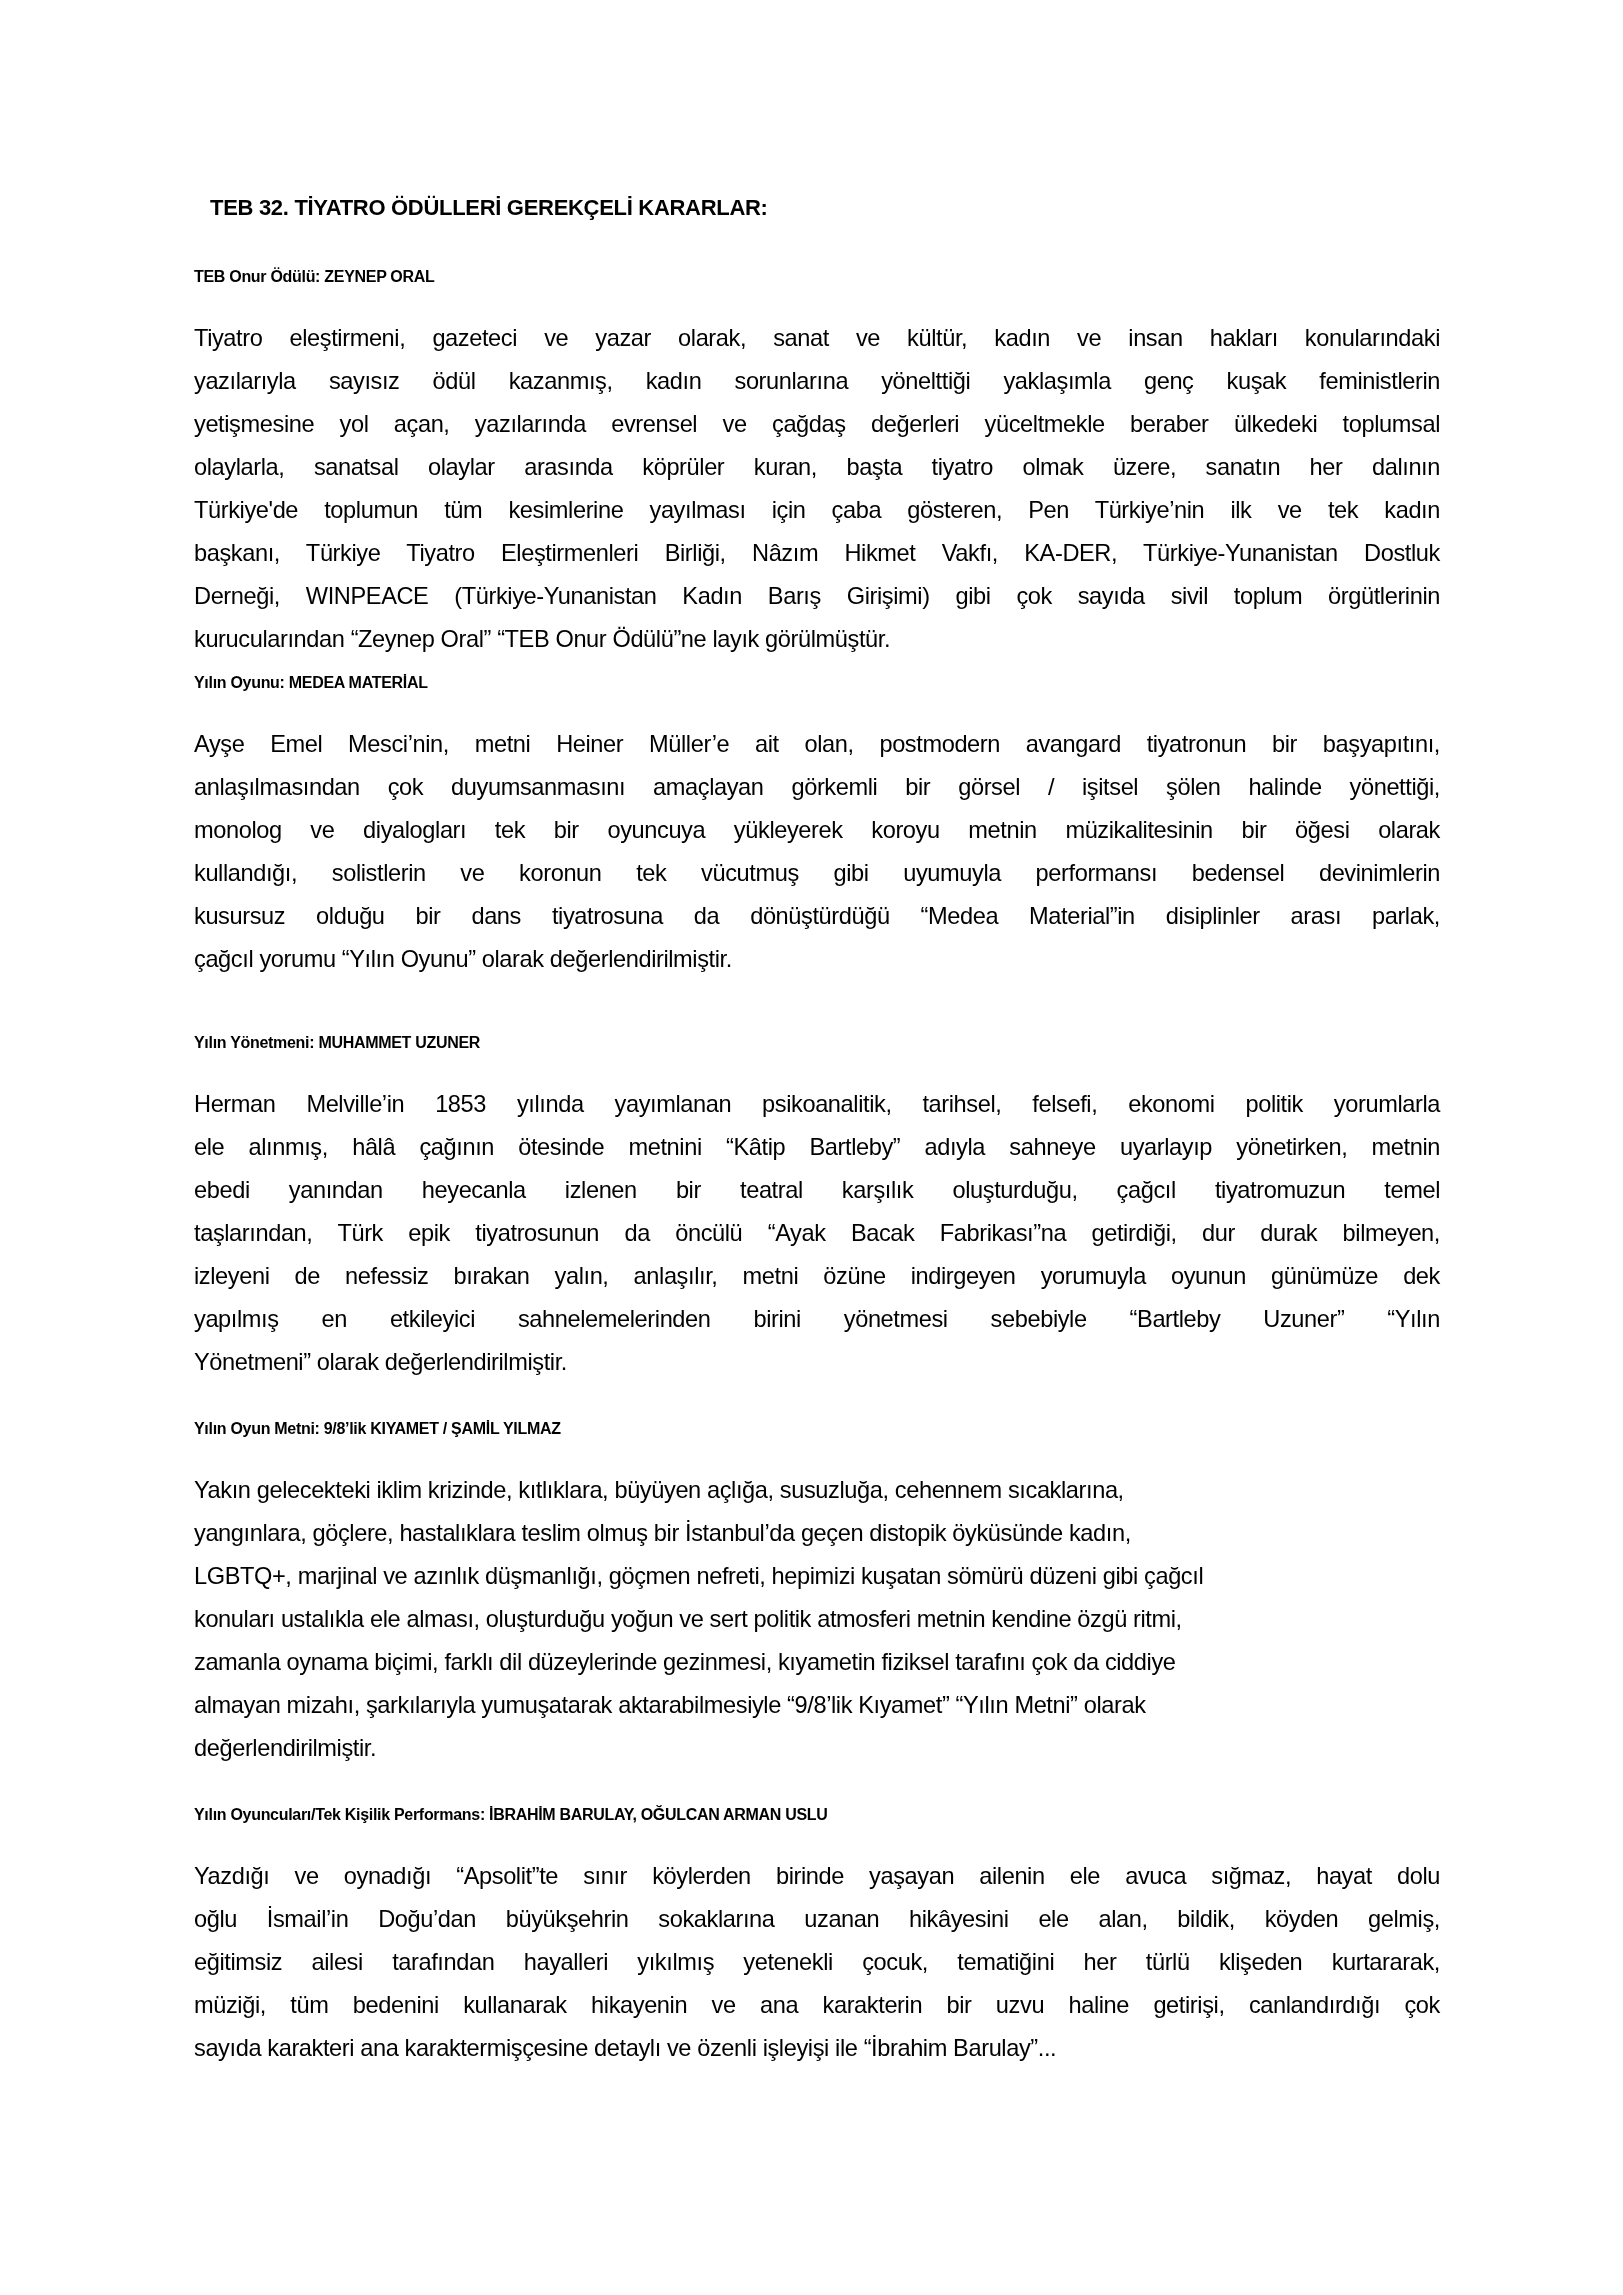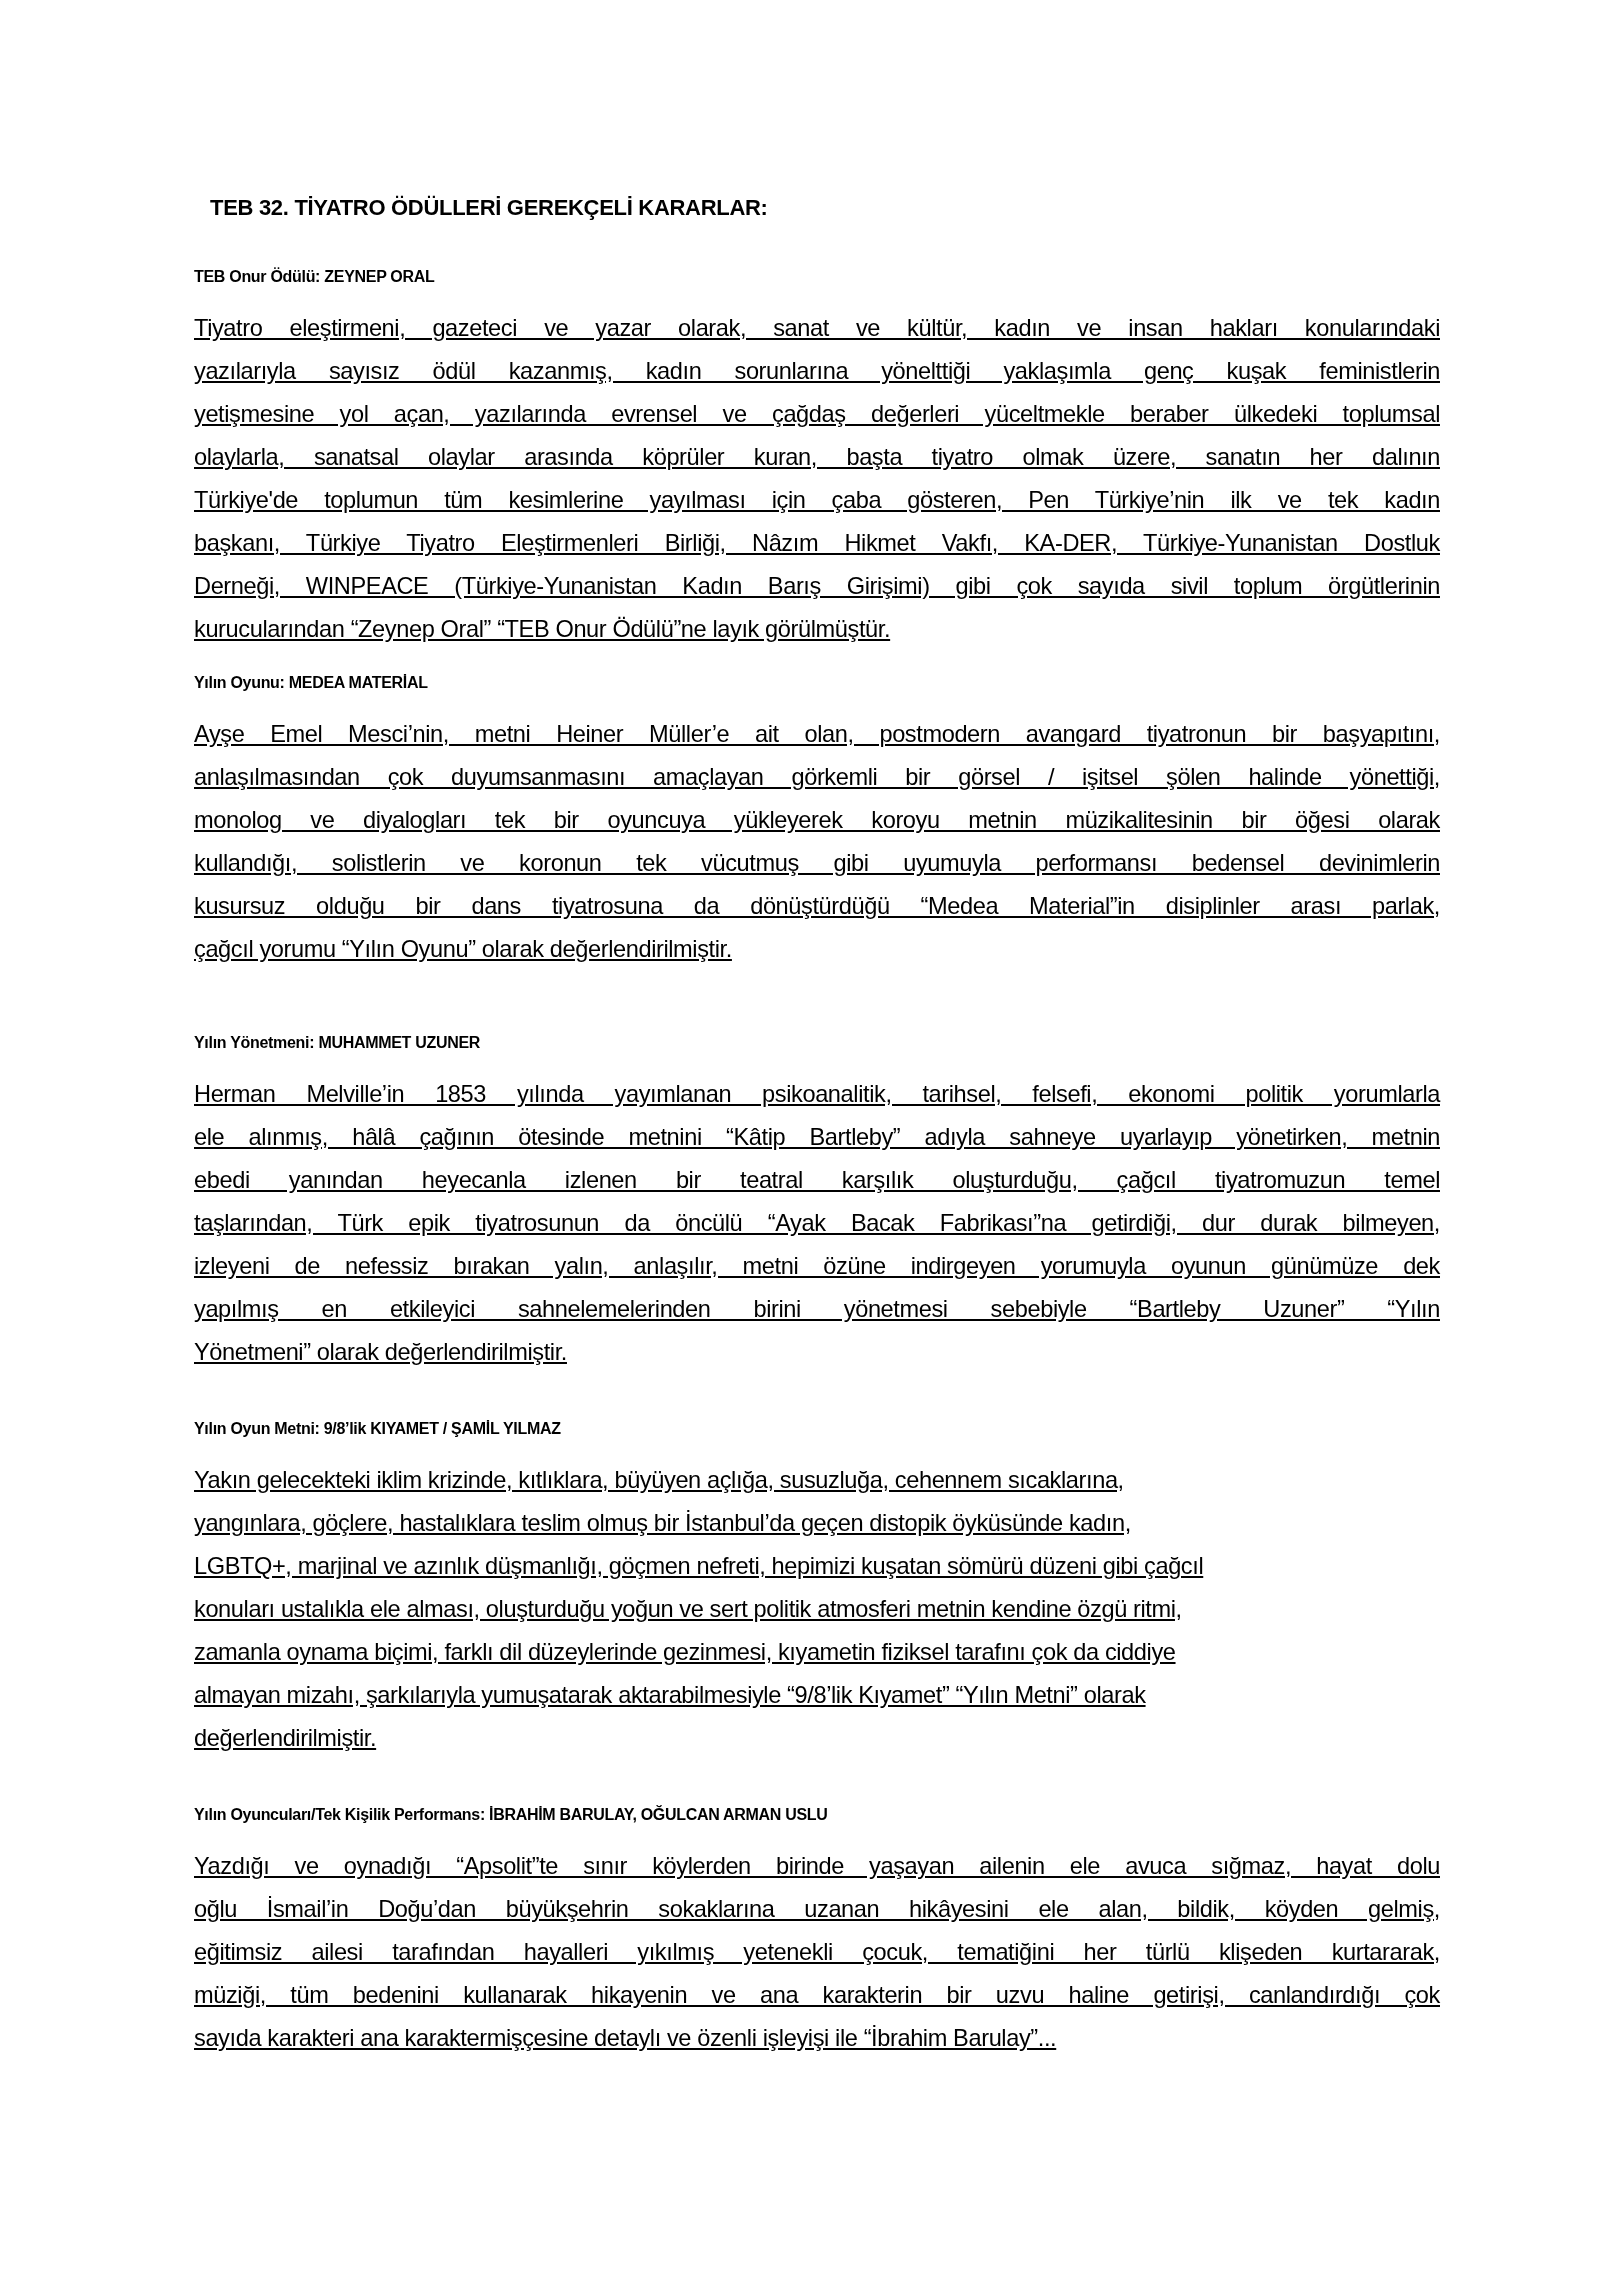--- a/index.html
+++ b/index.html
@@ -4,21 +4,21 @@
 <style>
   html, body { margin: 0; padding: 0; background: #ffffff; }
   body { width: 1623px; height: 2295px; position: relative; overflow: hidden;
          font-family: "Liberation Sans", "DejaVu Sans", sans-serif; color: #000; }
   .page { position: absolute; left: 194px; top: 0; width: 1246px; }
   .title { position: absolute; top: 189px; left: 0; font-weight: bold; font-size: 22px;
            line-height: 37px; white-space: nowrap; letter-spacing: -0.3px; margin-left: 16px; }
   .section { position: absolute; left: 0; width: 1246px; }
   .heading { font-weight: bold; font-size: 16px; line-height: 37px; white-space: nowrap;
              letter-spacing: -0.3px; }
-  .para { margin-top: 12px; text-decoration: underline; }
+  .para { margin-top: 22px; }
   .line { font-size: 23.6px; line-height: 43px; height: 43px; white-space: nowrap;
           letter-spacing: -0.4px; overflow: visible; }
   .line.j { text-align: justify; text-align-last: justify; white-space: normal; }
   .line.l { text-align: left; }
 </style>
 </head>
 <body>
 
 <div class="page">
   <div class="title">TEB 32. TİYATRO ÖDÜLLERİ GEREKÇELİ KARARLAR:</div>

